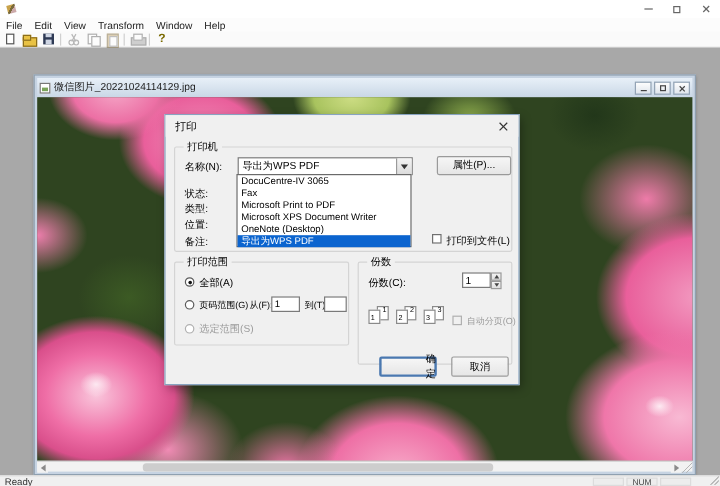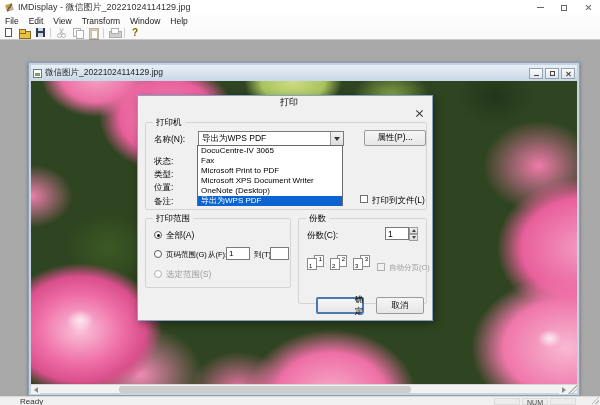--- a/index.html
+++ b/index.html
@@ -96,21 +96,21 @@
   .hs-left { left:0; } .hs-right { right:9px; }
   .tri-l { width:0; height:0; border-top:3px solid transparent; border-bottom:3px solid transparent; border-right:4px solid #8a8a8a; }
   .tri-r { width:0; height:0; border-top:3px solid transparent; border-bottom:3px solid transparent; border-left:4px solid #8a8a8a; }
   .hs-thumb { position:absolute; left:88px; top:1px; width:292px; height:7px; background:#cdcdcd; border-radius:3px; }
   .doc-grip { position:absolute; right:0; top:0; width:9px; height:9px;
     background:linear-gradient(135deg, transparent 0 50%, #b5b5b5 50% 56%, transparent 56% 68%, #b5b5b5 68% 74%, transparent 74%); }
 
   
   .dialog { position:absolute; left:137px; top:55px; width:296px; height:226px; background:#f0f0f0;
     border:1px solid #88a3c0; box-shadow:2px 3px 8px rgba(0,0,0,.35); font-size:8.5px; }
-  .dlg-titlebar { height:18px; background:#f0f0f0; display:flex; align-items:center;flex-direction:column; }
+  .dlg-titlebar { height:18px; background:#f0f0f0; display:flex; align-items:center; }
   .dlg-title { font-size:9px; padding-left:8px; }
   .dlg-close { margin-left:auto; width:26px; height:18px; display:flex; align-items:center; justify-content:center; }
   .dlg-x { position:relative; width:8px; height:8px; }
   .dlg-x::before,.dlg-x::after { content:""; position:absolute; left:4px; top:0; width:1px; height:9px; background:#333; }
   .dlg-x::before{ transform:rotate(45deg);} .dlg-x::after{ transform:rotate(-45deg);}
   .dlg-body { position:relative; height:208px; }
 
   .group { position:absolute; border:1px solid #d4d4d4; border-radius:2px; }
   .group-label { position:absolute; top:-6px; left:7px; background:#f0f0f0; padding:0 3px; font-size:8.5px; }
   .g-printer { left:7px; top:8px; width:282px; height:88px; }
@@ -157,35 +157,34 @@
 
   .collate { position:absolute; left:8px; top:36px; display:flex; gap:6px; }
   .pagepair { position:relative; width:17px; height:15px; }
   .pg { position:absolute; width:10px; height:12px; background:#fff; border:1px solid #8a8a8a; font-size:6px; }
   .pg.back { right:0; top:0; } .pg.back span { position:absolute; right:1px; top:0; }
   .pg.front { left:0; bottom:0; } .pg.front span { position:absolute; left:1px; bottom:0; }
 
   
   .statusbar { position:absolute; left:0; top:396px; width:600px; height:9px; background:#f0f0f0;
     border-top:1px solid #d9d9d9; display:flex; align-items:center; font-size:8px; color:#333; }
-  .sb-ready { padding-left:20px; }
+  .sb-ready { padding-left:4px; }
   .sb-cells { margin-left:auto; display:flex; gap:2px; margin-right:24px; }
   .sb-cell { width:26px; height:7px; border:1px solid #dcdcdc; background:#ededed; text-align:center;
     font-size:7px; line-height:7px; color:#444; }
   .sb-grip { position:absolute; right:1px; bottom:1px; width:8px; height:8px;
     background:linear-gradient(135deg, transparent 0 55%, #bbb 55% 62%, transparent 62% 75%, #bbb 75% 82%, transparent 82%); }
 </style>
 </head>
 <body>
 
 <div class="app">
 
   <div class="titlebar">
     <span class="app-icon"></span>
-    <span>IMDisplay - 微信图片_20221024114129.jpg</span>
     <div class="win-controls">
       <div class="win-btn">
           <span class="glyph-min"></span>
         </div>
       <div class="win-btn">
           <span class="glyph-max"></span>
         </div>
       <div class="win-btn">
           <span class="glyph-x"></span>
         </div>

